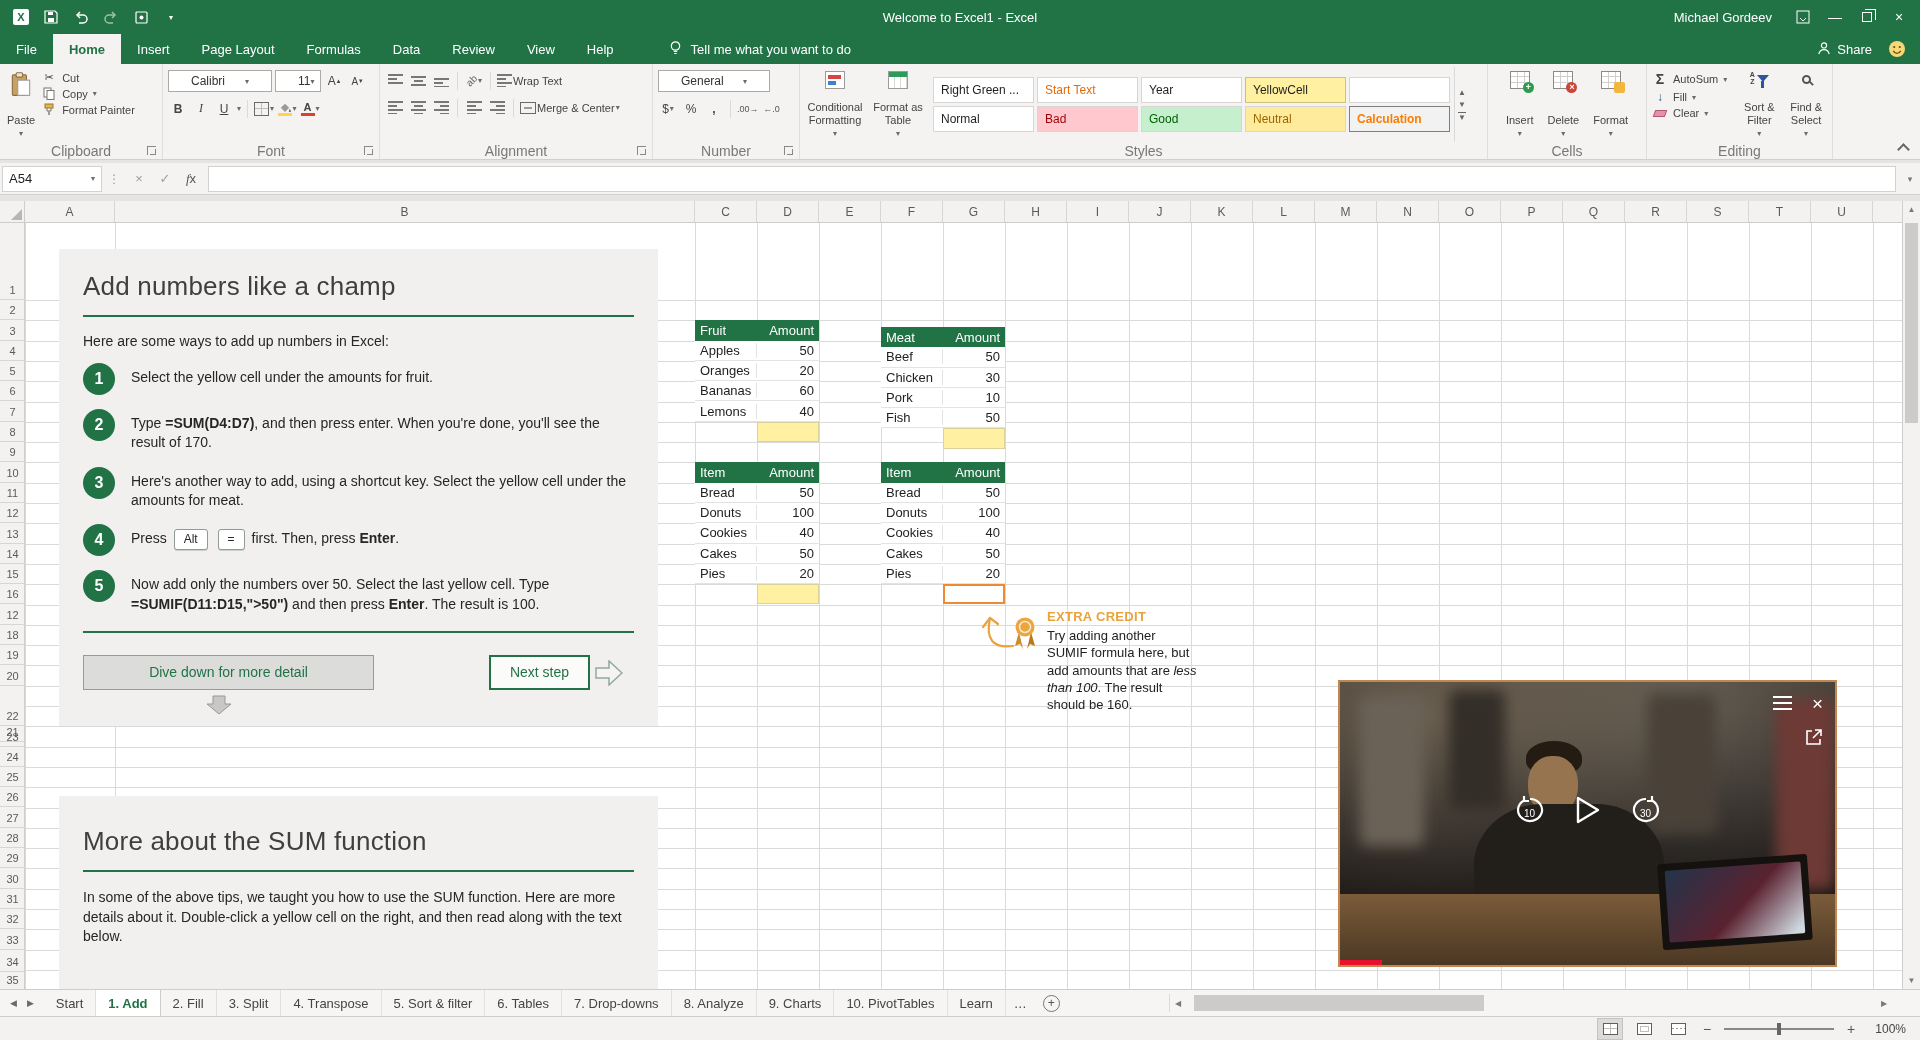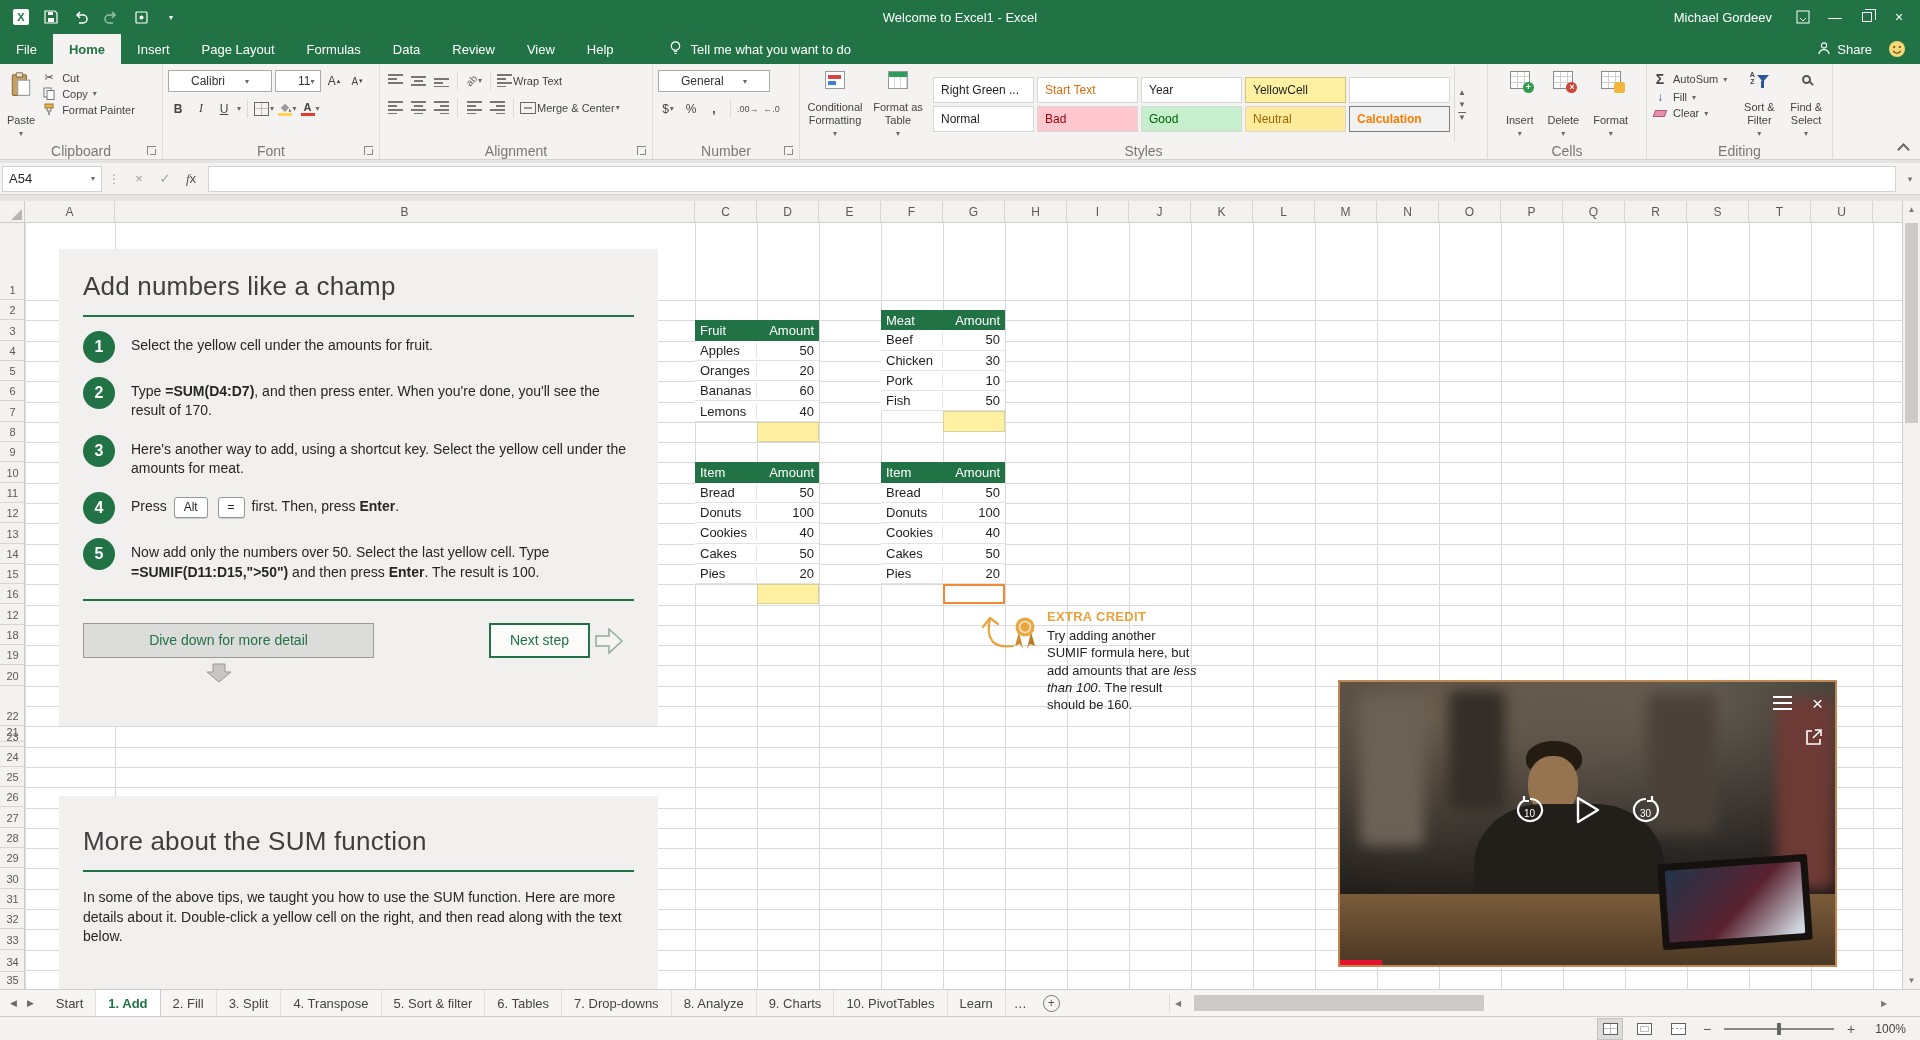--- a/index.html
+++ b/index.html
@@ -734,20 +734,21 @@
       <div class="hline" style="top: 686px;"></div>
       <div class="hline" style="top: 706.3px;"></div>
       <div class="hline" style="top: 726.6px;"></div>
       <div class="hline" style="top: 746.9px;"></div>
     </div>
   <div class="sheet-content">
 
     <div class="card card1">
       <div class="card-title">Add numbers like a champ</div>
       <div class="grule"></div>
+      <div class="intro">Here are some ways to add up numbers in Excel:</div>
       <div class="steps">
           <div class="step">
             <span class="stepnum">1</span>
             <div class="steptext"><span>Select the yellow cell under the amounts for fruit.</span></div>
           </div>
           <div class="step">
             <span class="stepnum">2</span>
             <div class="steptext"><span>Type </span><span class="bold">=SUM(D4:D7)</span><span>, and then press enter. When you're done, you'll see the result of 170.</span></div>
           </div>
           <div class="step">
@@ -815,21 +816,21 @@
           <span class="wt-c1">60</span>
         </div>
         <div class="wt-row">
           <span class="wt-c0">Lemons</span>
           <span class="wt-c1">40</span>
         </div>
         <div class="wt-foot">
           <span class="wt-ans yellow"></span>
         </div>
       </div>
-      <div class="wtable" style="left: 856px; top: 87px;">
+      <div class="wtable" style="left: 856px; top: 104px;">
         <div class="wt-head">
           <span class="wt-c0">Meat</span>
           <span class="wt-c1">Amount</span>
         </div>
         <div class="wt-row">
           <span class="wt-c0">Beef</span>
           <span class="wt-c1">50</span>
         </div>
         <div class="wt-row">
           <span class="wt-c0">Chicken</span>

